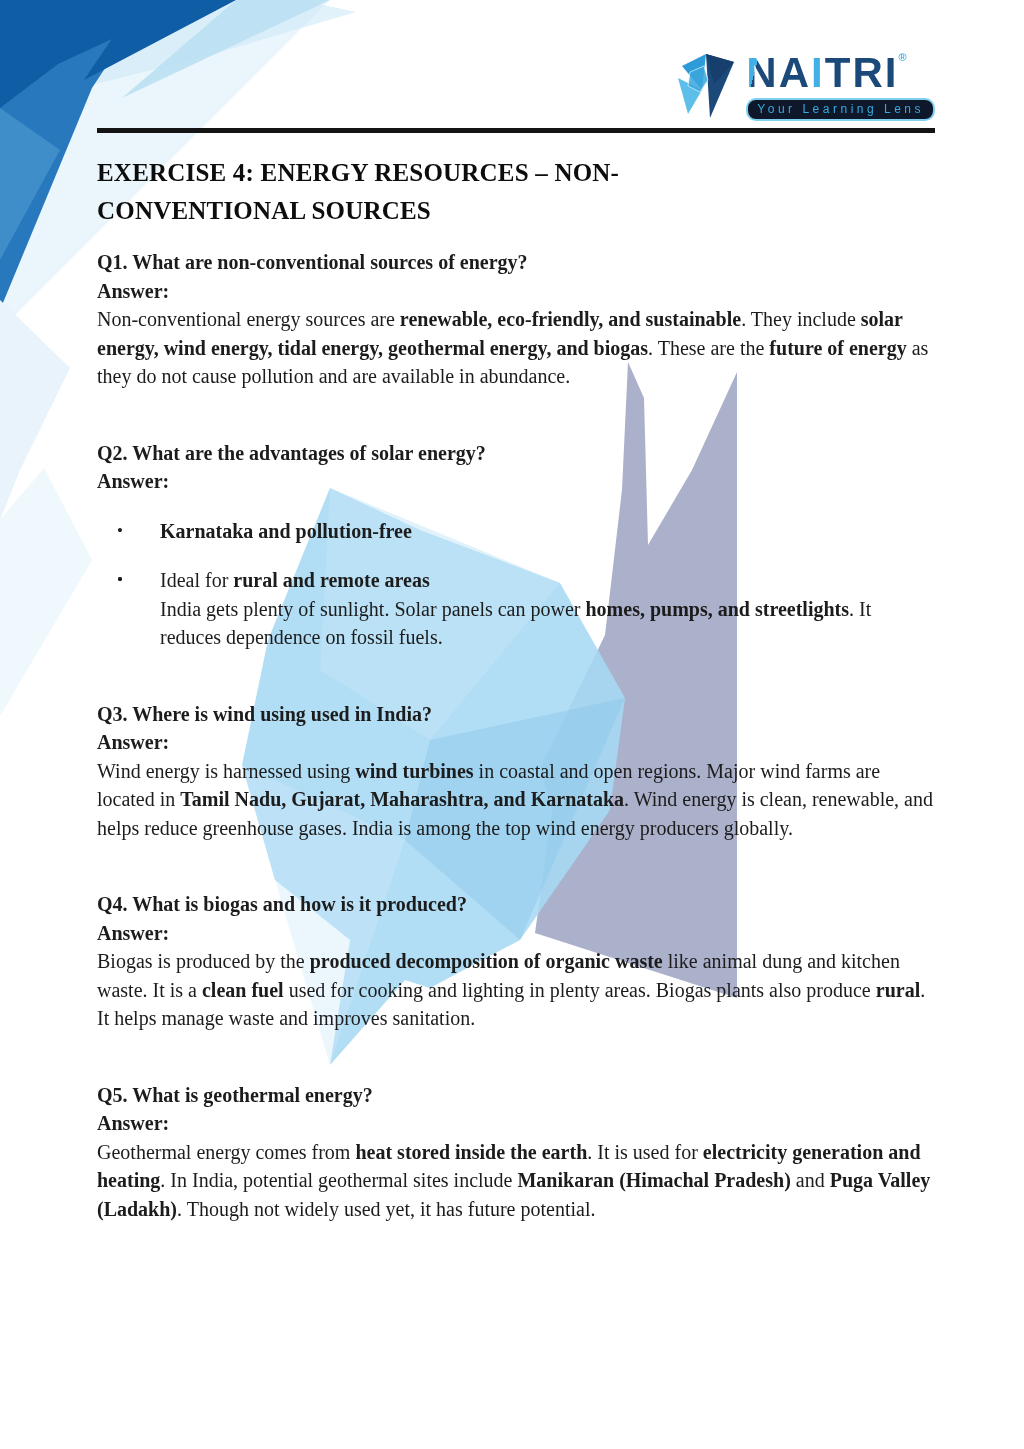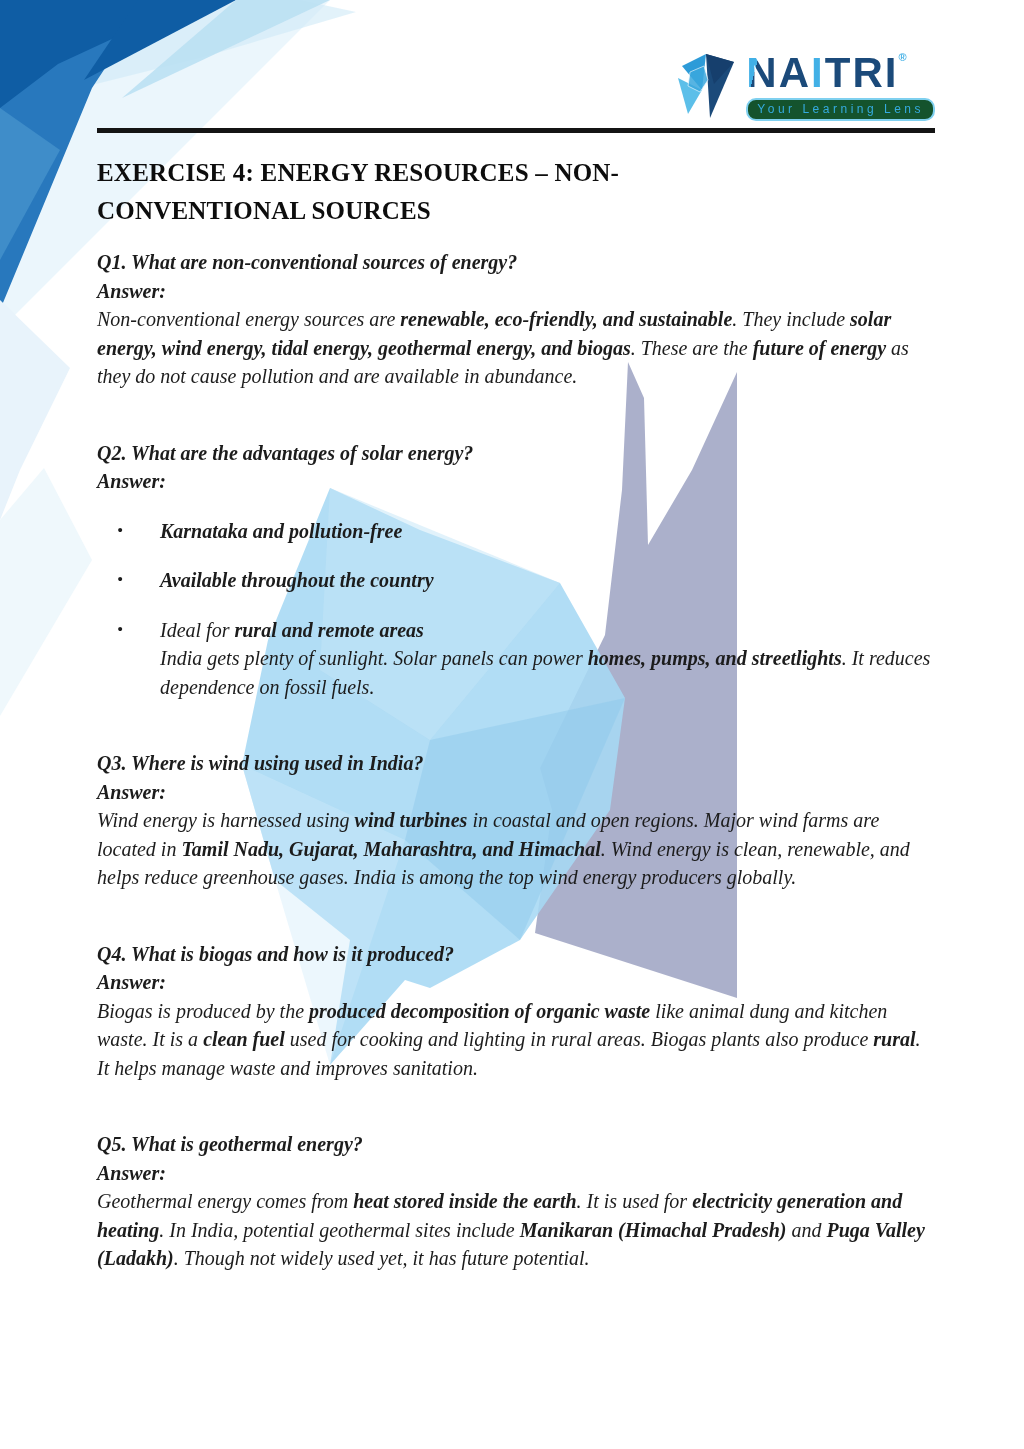--- a/index.html
+++ b/index.html
@@ -8,36 +8,36 @@
   
   .corner-art{position:absolute;left:0;top:0;width:360px;height:780px;pointer-events:none;}
   .watermark-art{position:absolute;left:180px;top:340px;width:600px;height:880px;pointer-events:none;}
   
   .logo{position:absolute;top:50px;right:89px;display:flex;align-items:flex-start;gap:4px;}
   .logo-icon{width:72px;height:72px;flex:0 0 auto;}
   .logo-textcol{display:flex;flex-direction:column;align-items:flex-start;}
   .wordmark{font-family:"Liberation Sans", sans-serif;font-weight:bold;font-size:42px;
             line-height:46px;letter-spacing:2px;display:flex;align-items:flex-start;}
   .wm-reg{font-size:11px;line-height:11px;margin-top:2px;color:#42b0e6;font-weight:bold;}
-  .tagline-box{margin-top:2px;border:2px solid #7fd0ef;border-radius:10px;background:#14532d;
+  .tagline-box{margin-top:2px;border:2px solid #7fd0ef;border-radius:10px;background:#0f172a;
                color:#35abdf;font-family:"Liberation Sans", sans-serif;font-size:12px;
                letter-spacing:3.5px;padding:2px 9px 3px 9px;white-space:nowrap;}
   .letter-dark{color:#1b4a7a;}
   .letter-light{color:#42b0e6;}
   .letter-bicolor{color:#1b4a7a;}
   @supports ((-webkit-background-clip:text) or (background-clip:text)){
     .letter-bicolor{background:linear-gradient(105deg,#42b0e6 32%,#1b4a7a 32%);
       -webkit-background-clip:text;background-clip:text;color:transparent;}
   }
   
   .header-rule{position:absolute;left:97px;top:128px;width:838px;height:5px;background:#141414;}
   .content{position:absolute;left:97px;top:154px;width:838px;}
   h1.doc-title{margin:0 0 18px 0;font-size:25px;line-height:38px;font-weight:bold;
                color:#0d0d0d;max-width:700px;letter-spacing:0.2px;}
-  .qa{margin:0 0 48px 0;font-size:20px;line-height:28.5px;font-style:italic;}
+  .qa{margin:0 0 48px 0;font-size:20px;line-height:28.5px;}
   .q-line,.a-label{font-weight:bold;}
   .rich .b{font-weight:bold;}
   .bullets{margin:0;padding:0;list-style:none;}
   .bullet-item{position:relative;margin-top:21px;padding-left:63px;}
   .bullet-marker{position:absolute;left:20px;top:0;font-size:17px;}
   .bullet-text{white-space:pre-line;}
 </style>
 </head>
 <body>
 
@@ -99,40 +99,39 @@
     <div class="qa">
       <div class="q-line">Q2. What are the advantages of solar energy?</div>
       <div class="a-label">Answer:</div>
       <ul class="bullets">
         <li class="bullet-item">
           <span class="bullet-marker">•</span>
           <span class="rich bullet-text"><span class="b">Karnataka and pollution-free</span></span>
         </li>
         <li class="bullet-item">
           <span class="bullet-marker">•</span>
-          <span class="rich bullet-text"><span class="b">Available throughout the country</span></span>
         </li>
         <li class="bullet-item">
           <span class="bullet-marker">•</span>
           <span class="rich bullet-text"><span>Ideal for </span><span class="b">rural and remote areas</span><span>
 India gets plenty of sunlight. Solar panels can power </span><span class="b">homes, pumps, and streetlights</span><span>. It reduces dependence on fossil fuels.</span></span>
         </li>
       </ul>
     </div>
 
     <div class="qa">
       <div class="q-line">Q3. Where is wind using used in India?</div>
       <div class="a-label">Answer:</div>
-      <div class="rich"><span>Wind energy is harnessed using </span><span class="b">wind turbines</span><span> in coastal and open regions. Major wind farms are located in </span><span class="b">Tamil Nadu, Gujarat, Maharashtra, and Himachal</span><span>. Wind energy is clean, renewable, and helps reduce greenhouse gases. India is among the top wind energy producers globally.</span></div>
+      <div class="rich"><span>Wind energy is harnessed using </span><span class="b">wind turbines</span><span> in coastal and open regions. Major wind farms are located in </span><span class="b">Tamil Nadu, Gujarat, Maharashtra, and Karnataka</span><span>. Wind energy is clean, renewable, and helps reduce greenhouse gases. India is among the top wind energy producers globally.</span></div>
     </div>
 
     <div class="qa">
       <div class="q-line">Q4. What is biogas and how is it produced?</div>
       <div class="a-label">Answer:</div>
-      <div class="rich"><span>Biogas is produced by the </span><span class="b">produced decomposition of organic waste</span><span> like animal dung and kitchen waste. It is a </span><span class="b">clean fuel</span><span> used for cooking and lighting in rural areas. Biogas plants also produce </span><span class="b">rural</span><span>. It helps manage waste and improves sanitation.</span></div>
+      <div class="rich"><span>Biogas is produced by the </span><span class="b">produced decomposition of organic waste</span><span> like animal dung and kitchen waste. It is a </span><span class="b">clean fuel</span><span> used for cooking and lighting in plenty areas. Biogas plants also produce </span><span class="b">rural</span><span>. It helps manage waste and improves sanitation.</span></div>
     </div>
 
     <div class="qa">
       <div class="q-line">Q5. What is geothermal energy?</div>
       <div class="a-label">Answer:</div>
       <div class="rich"><span>Geothermal energy comes from </span><span class="b">heat stored inside the earth</span><span>. It is used for </span><span class="b">electricity generation and heating</span><span>. In India, potential geothermal sites include </span><span class="b">Manikaran (Himachal Pradesh)</span><span> and </span><span class="b">Puga Valley (Ladakh)</span><span>. Though not widely used yet, it has future potential.</span></div>
     </div>
   </div>
 
 </div>

